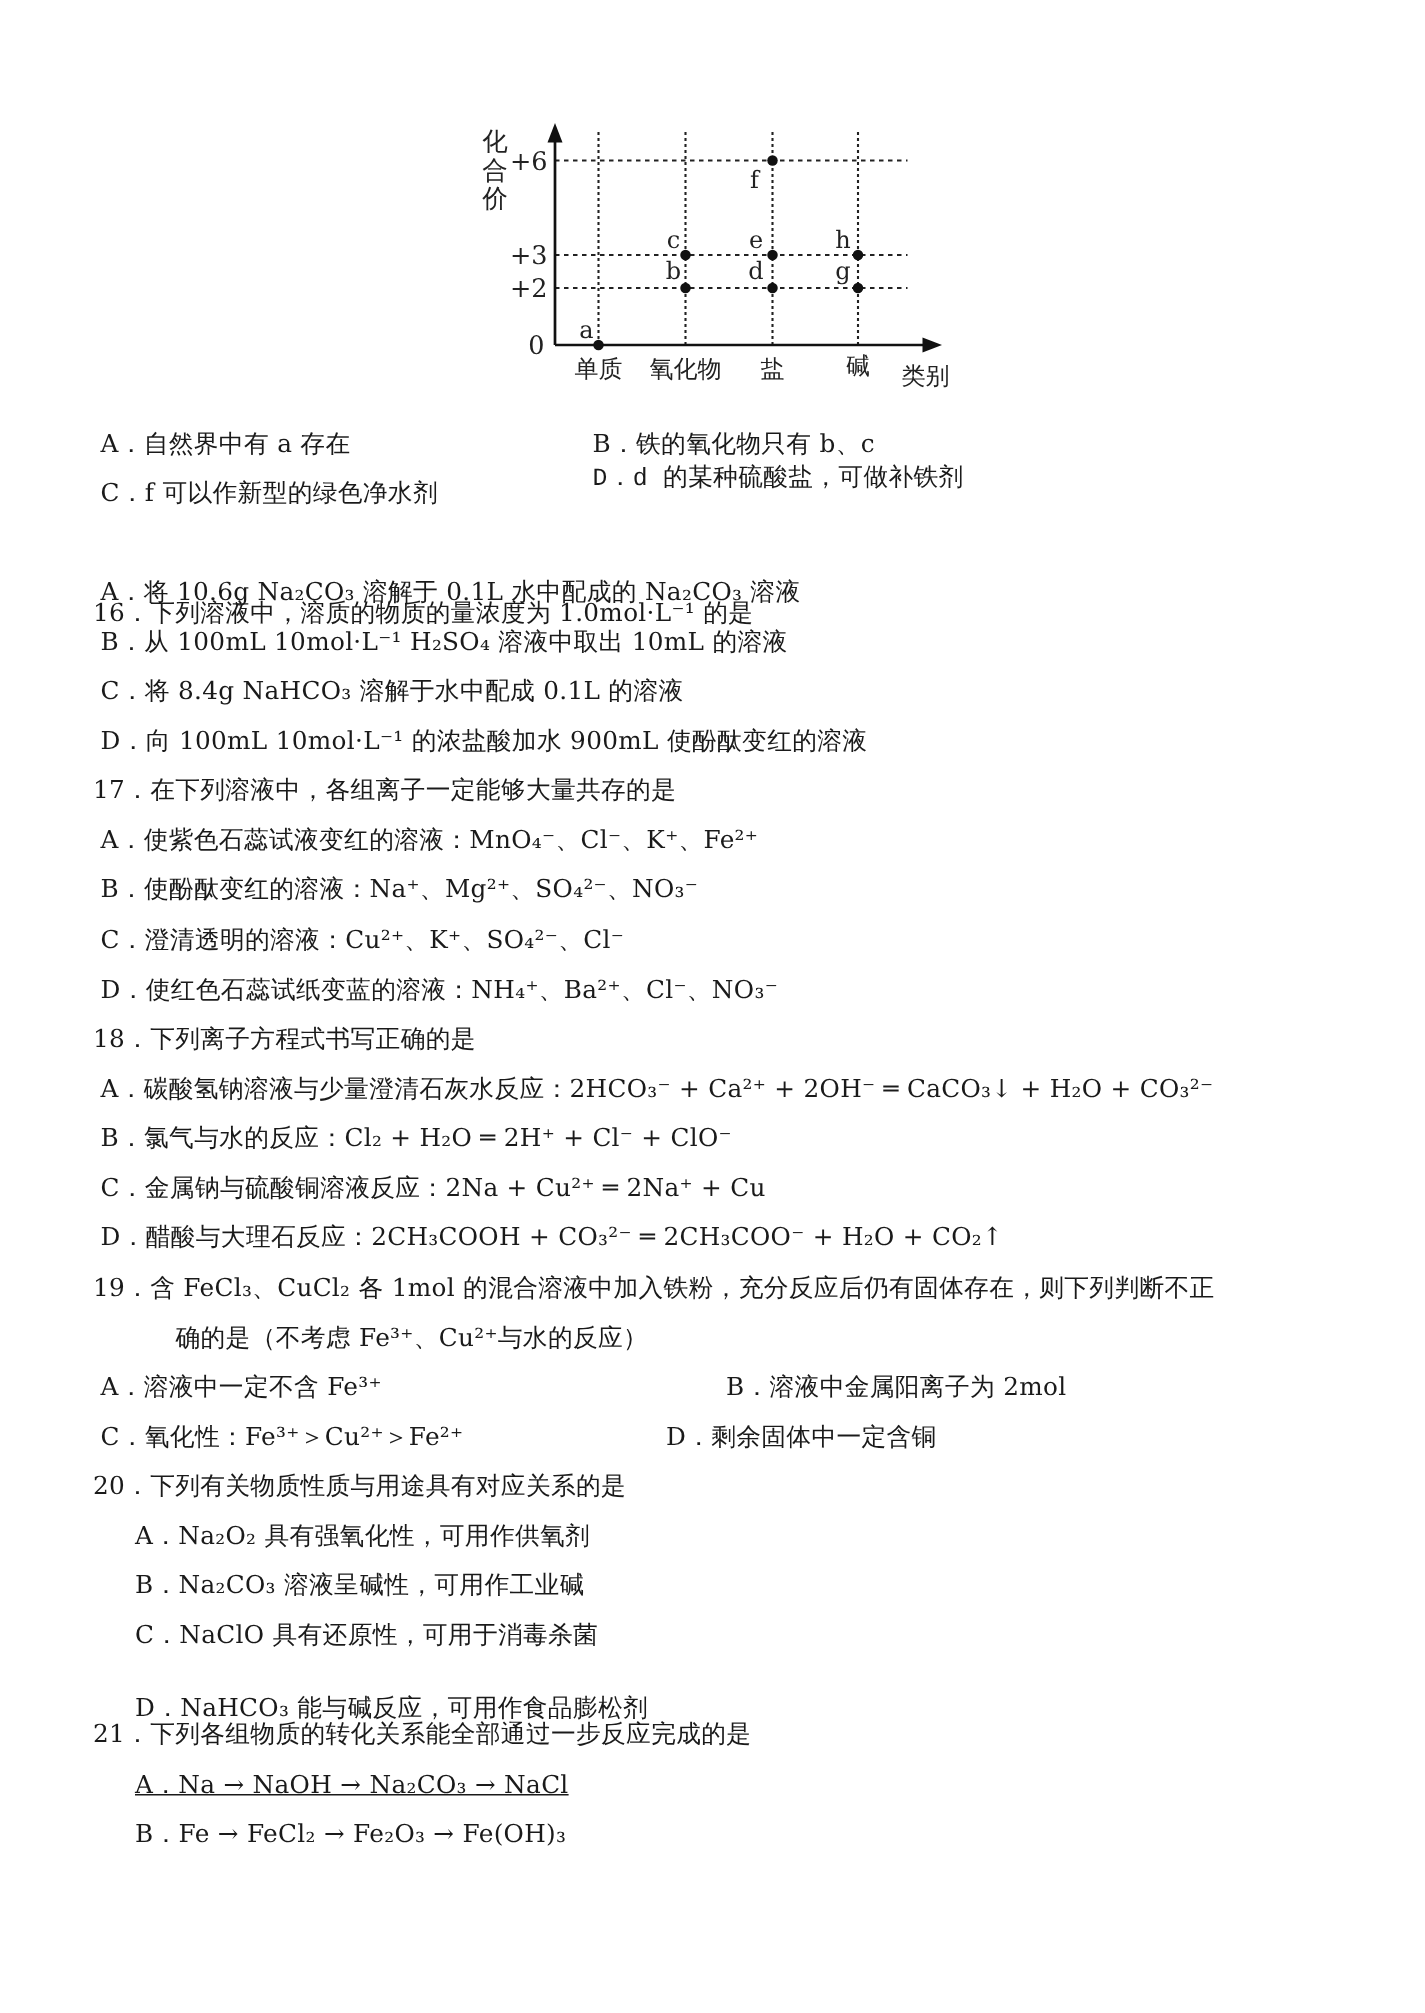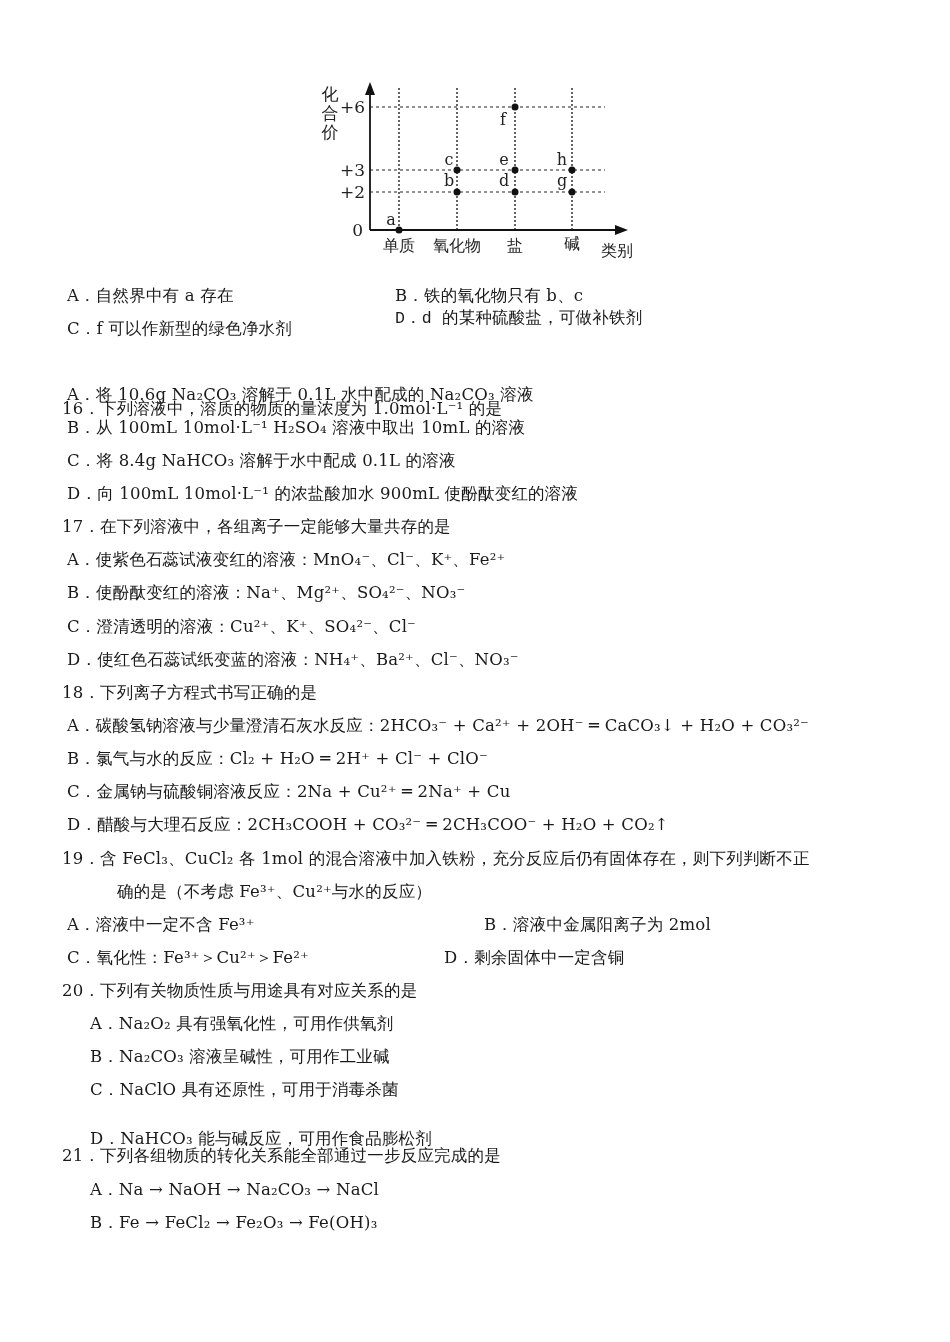--- a/index.html
+++ b/index.html
@@ -104,14 +104,14 @@
 <div class="line ind1" style="top:948px;">C．氧化性：Fe³⁺＞Cu²⁺＞Fe²⁺</div>
 <div class="line" style="left:444px; top:948px;">D．剩余固体中一定含铜</div>
 
 <div class="line ind0" style="top:981px;">20．下列有关物质性质与用途具有对应关系的是</div>
 <div class="line ind2" style="top:1014px;">A．Na₂O₂ 具有强氧化性，可用作供氧剂</div>
 <div class="line ind2" style="top:1047px;">B．Na₂CO₃ 溶液呈碱性，可用作工业碱</div>
 <div class="line ind2" style="top:1080px;">C．NaClO 具有还原性，可用于消毒杀菌</div>
 <div class="line ind2" style="top:1129px;">D．NaHCO₃ 能与碱反应，可用作食品膨松剂</div>
 
 <div class="line ind0" style="top:1146px;">21．下列各组物质的转化关系能全部通过一步反应完成的是</div>
-<div class="line ind2" style="top:1180px;">A．Na → NaOH → Na₂CO₃ → NaCl</div>
+<div class="line ind2" style="top:1180px;text-decoration:underline;">A．Na → NaOH → Na₂CO₃ → NaCl</div>
 <div class="line ind2" style="top:1213px;">B．Fe → FeCl₂ → Fe₂O₃ → Fe(OH)₃</div>
 
 </body></html>

